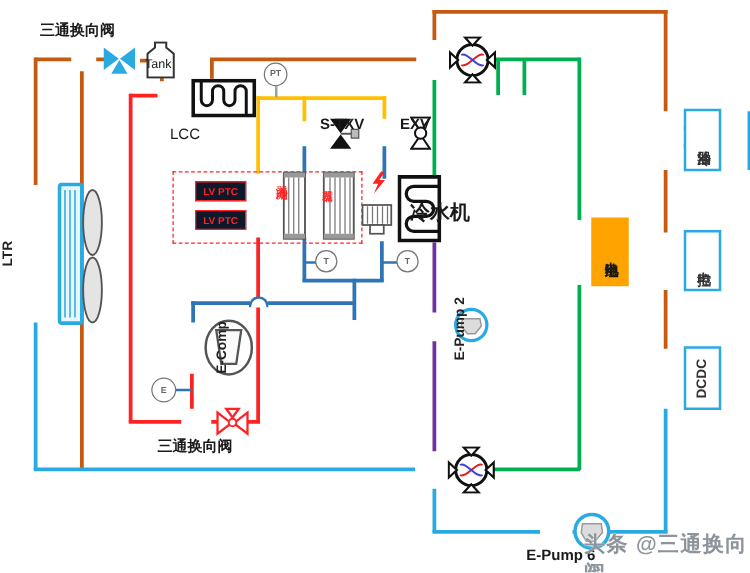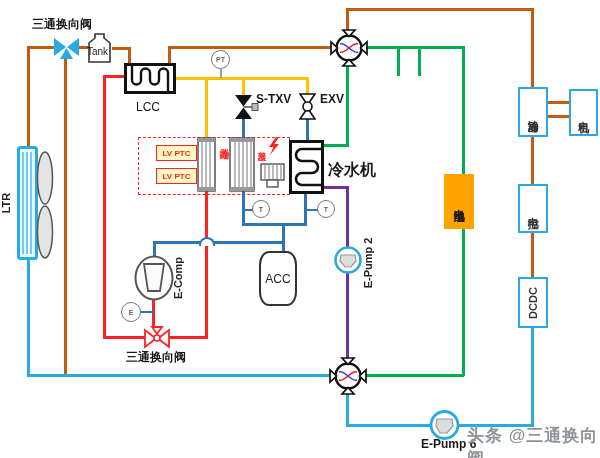--- a/index.html
+++ b/index.html
@@ -1,31 +1,31 @@
 <!DOCTYPE html>
 <html style="--orange: #C55A11; --yellow: #FFC000; --red: #FF2222; --green: #00B050; --purple: #7030A0; --refblue: #2E75B6; --ltcyan: #29ABE2; --boxcyan: #29ABE2; --boxorange: #FFA300;"><head>
 <meta charset="utf-8">
 <style>
   html,body{margin:0;padding:0;background:#fff;font-family:"Liberation Sans",sans-serif;}
   #stage{position:relative;width:600px;height:458px;background:#fff;overflow:hidden;}
   .pipe{position:absolute;}
   .h{height:2.5px;}
   .v{width:2.5px;}
-  .comp{position:absolute;box-sizing:border-box;}
+  .comp{position:absolute;box-sizing:border-box;margin-left:29px;}
   .white{background:#fff;}
   .cyanbox{border:2.5px solid var(--boxcyan);background:#fff;display:flex;align-items:center;justify-content:center;}
   .orangebox{background:var(--boxorange);display:flex;align-items:center;justify-content:center;font-weight:bold;color:#1a1a1a;}
   .vtext{writing-mode:vertical-rl;text-orientation:upright;font-size:11px;font-weight:bold;color:#333;letter-spacing:1px;line-height:1.15;}
   .lbl{position:absolute;color:#1a1a1a;white-space:nowrap;}
   .redtext{color:var(--red);}
   .sensor{position:absolute;border:1.5px solid #777;border-radius:50%;background:#fff;display:flex;align-items:center;justify-content:center;font-size:7px;color:#666;font-weight:bold;box-sizing:border-box;}
   .rwrap{position:absolute;display:flex;align-items:center;justify-content:center;}
   .rwrap>span{transform:rotate(-90deg);white-space:nowrap;font-weight:bold;color:#222;}
   .hvacbox{position:absolute;border:1.5px dashed var(--red);background:transparent;}
-  .ptcbox{position:absolute;border:1.5px solid var(--red);background:#fef9c3;display:flex;align-items:center;justify-content:center;font-size:8px;font-weight:bold;color:var(--red);box-sizing:border-box;}
+  .ptcbox{position:absolute;border:1.5px solid var(--red);background:#0f172a;display:flex;align-items:center;justify-content:center;font-size:8px;font-weight:bold;color:var(--red);box-sizing:border-box;}
   .bridge{position:absolute;width:16px;height:9px;border:2.5px solid var(--refblue);border-bottom:none;border-radius:8px 8px 0 0;background:#fff;box-sizing:border-box;}
   .wm{position:absolute;color:#8e949c;font-weight:bold;font-size:17px;letter-spacing:1px;text-shadow:0 0 1px #fff;}
   svg{display:block;}
 </style>
 </head>
 <body>
 
 <div id="stage">
 
   <div class="pipe h" style="left:28px;top:46px;width:29px;background:var(--orange)"></div>
@@ -247,23 +247,20 @@
     </svg>
   </div>
   <div class="rwrap" style="left:170px;top:255px;width:16px;height:46px;">
     <span style="font-size:11px;">E-Comp</span>
   </div>
 
   <div class="sensor" style="left:121px;top:302px;width:20px;height:20px;">
     <span>E</span>
   </div>
 
-  <div class="comp" style="left:259px;top:251px;width:38px;height:55px;border:2px solid #333;border-radius:10px/14px;background:#fff;display:flex;align-items:center;justify-content:center;">
-    <span style="font-size:12px;color:#222;">ACC</span>
-  </div>
 
   <div class="comp" style="left:143px;top:325px;width:28px;height:24px;">
     <svg width="28" height="24" viewBox="0 0 28 24">
       <polygon points="2,5 2,22 13,13.5" fill="#fff" stroke="#FF2222" stroke-width="1.8"></polygon>
       <polygon points="26,5 26,22 15,13.5" fill="#fff" stroke="#FF2222" stroke-width="1.8"></polygon>
       <polygon points="9,2 19,2 14,9" fill="#fff" stroke="#FF2222" stroke-width="1.8"></polygon>
       <circle cx="14" cy="13" r="3" fill="#fff" stroke="#FF2222" stroke-width="1.5"></circle>
     </svg>
   </div>
   <div class="lbl" style="left:126px;top:349px;font-size:12px;font-weight:bold;">三通换向阀</div>

